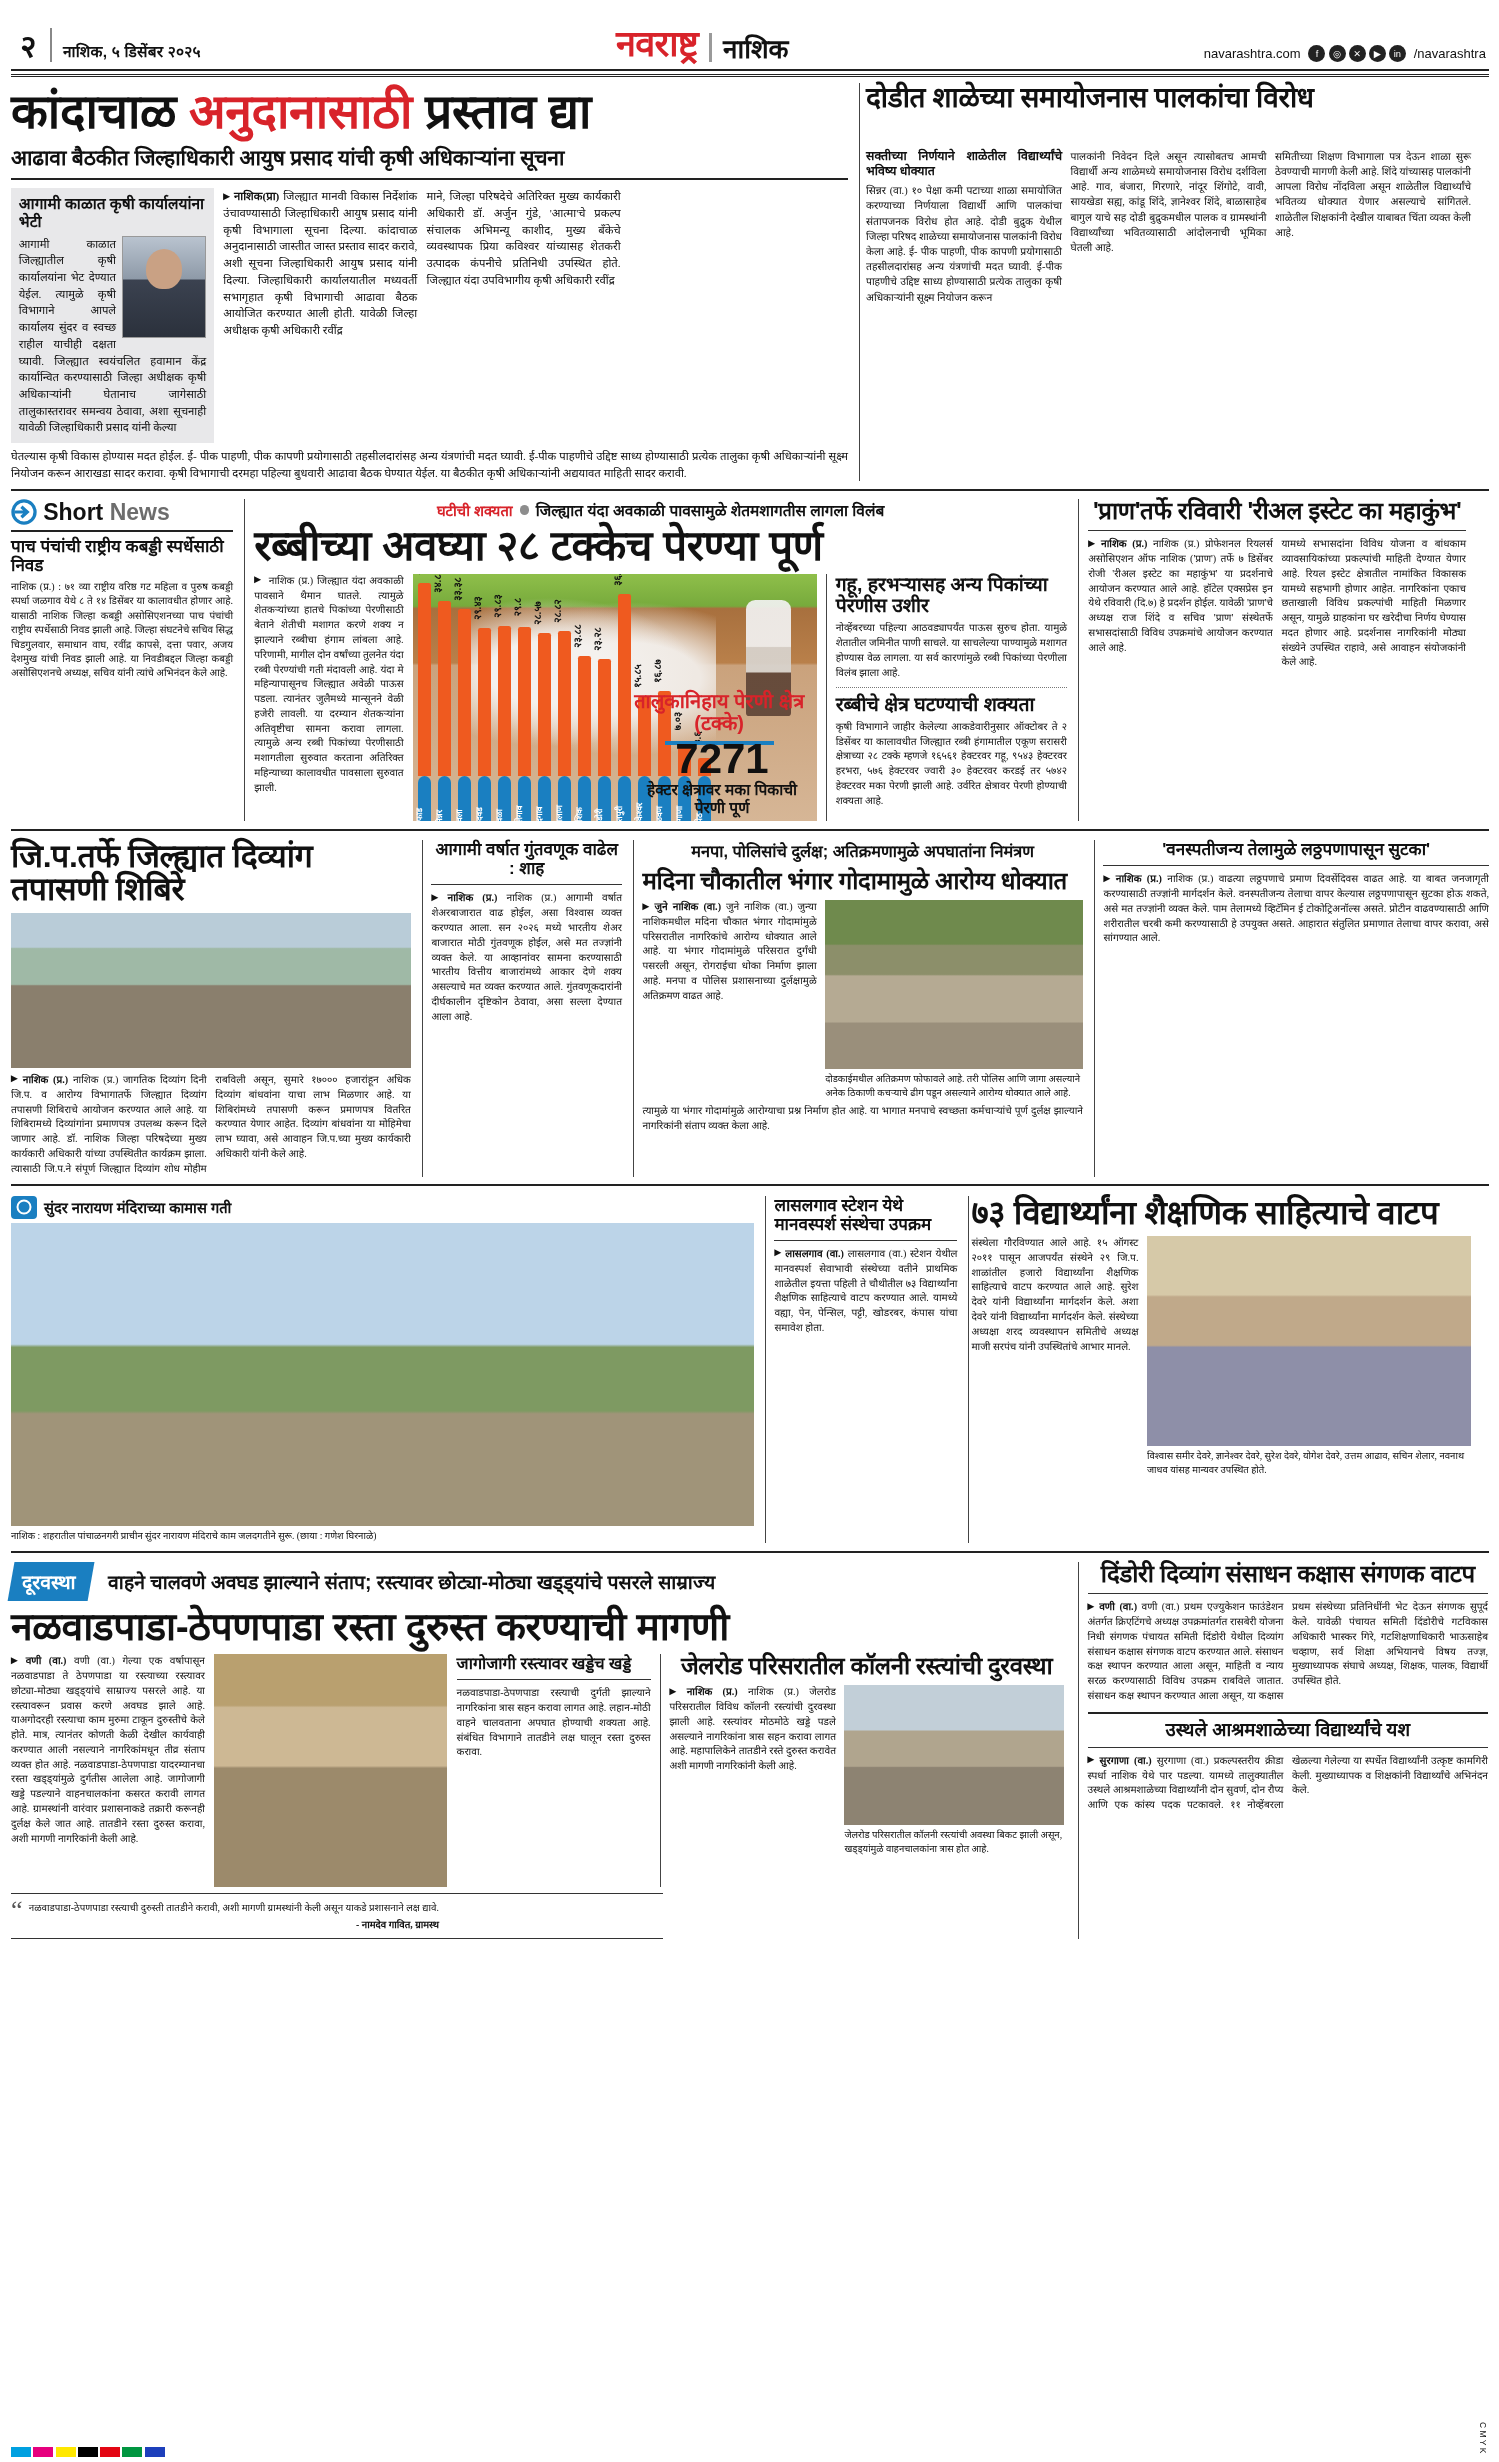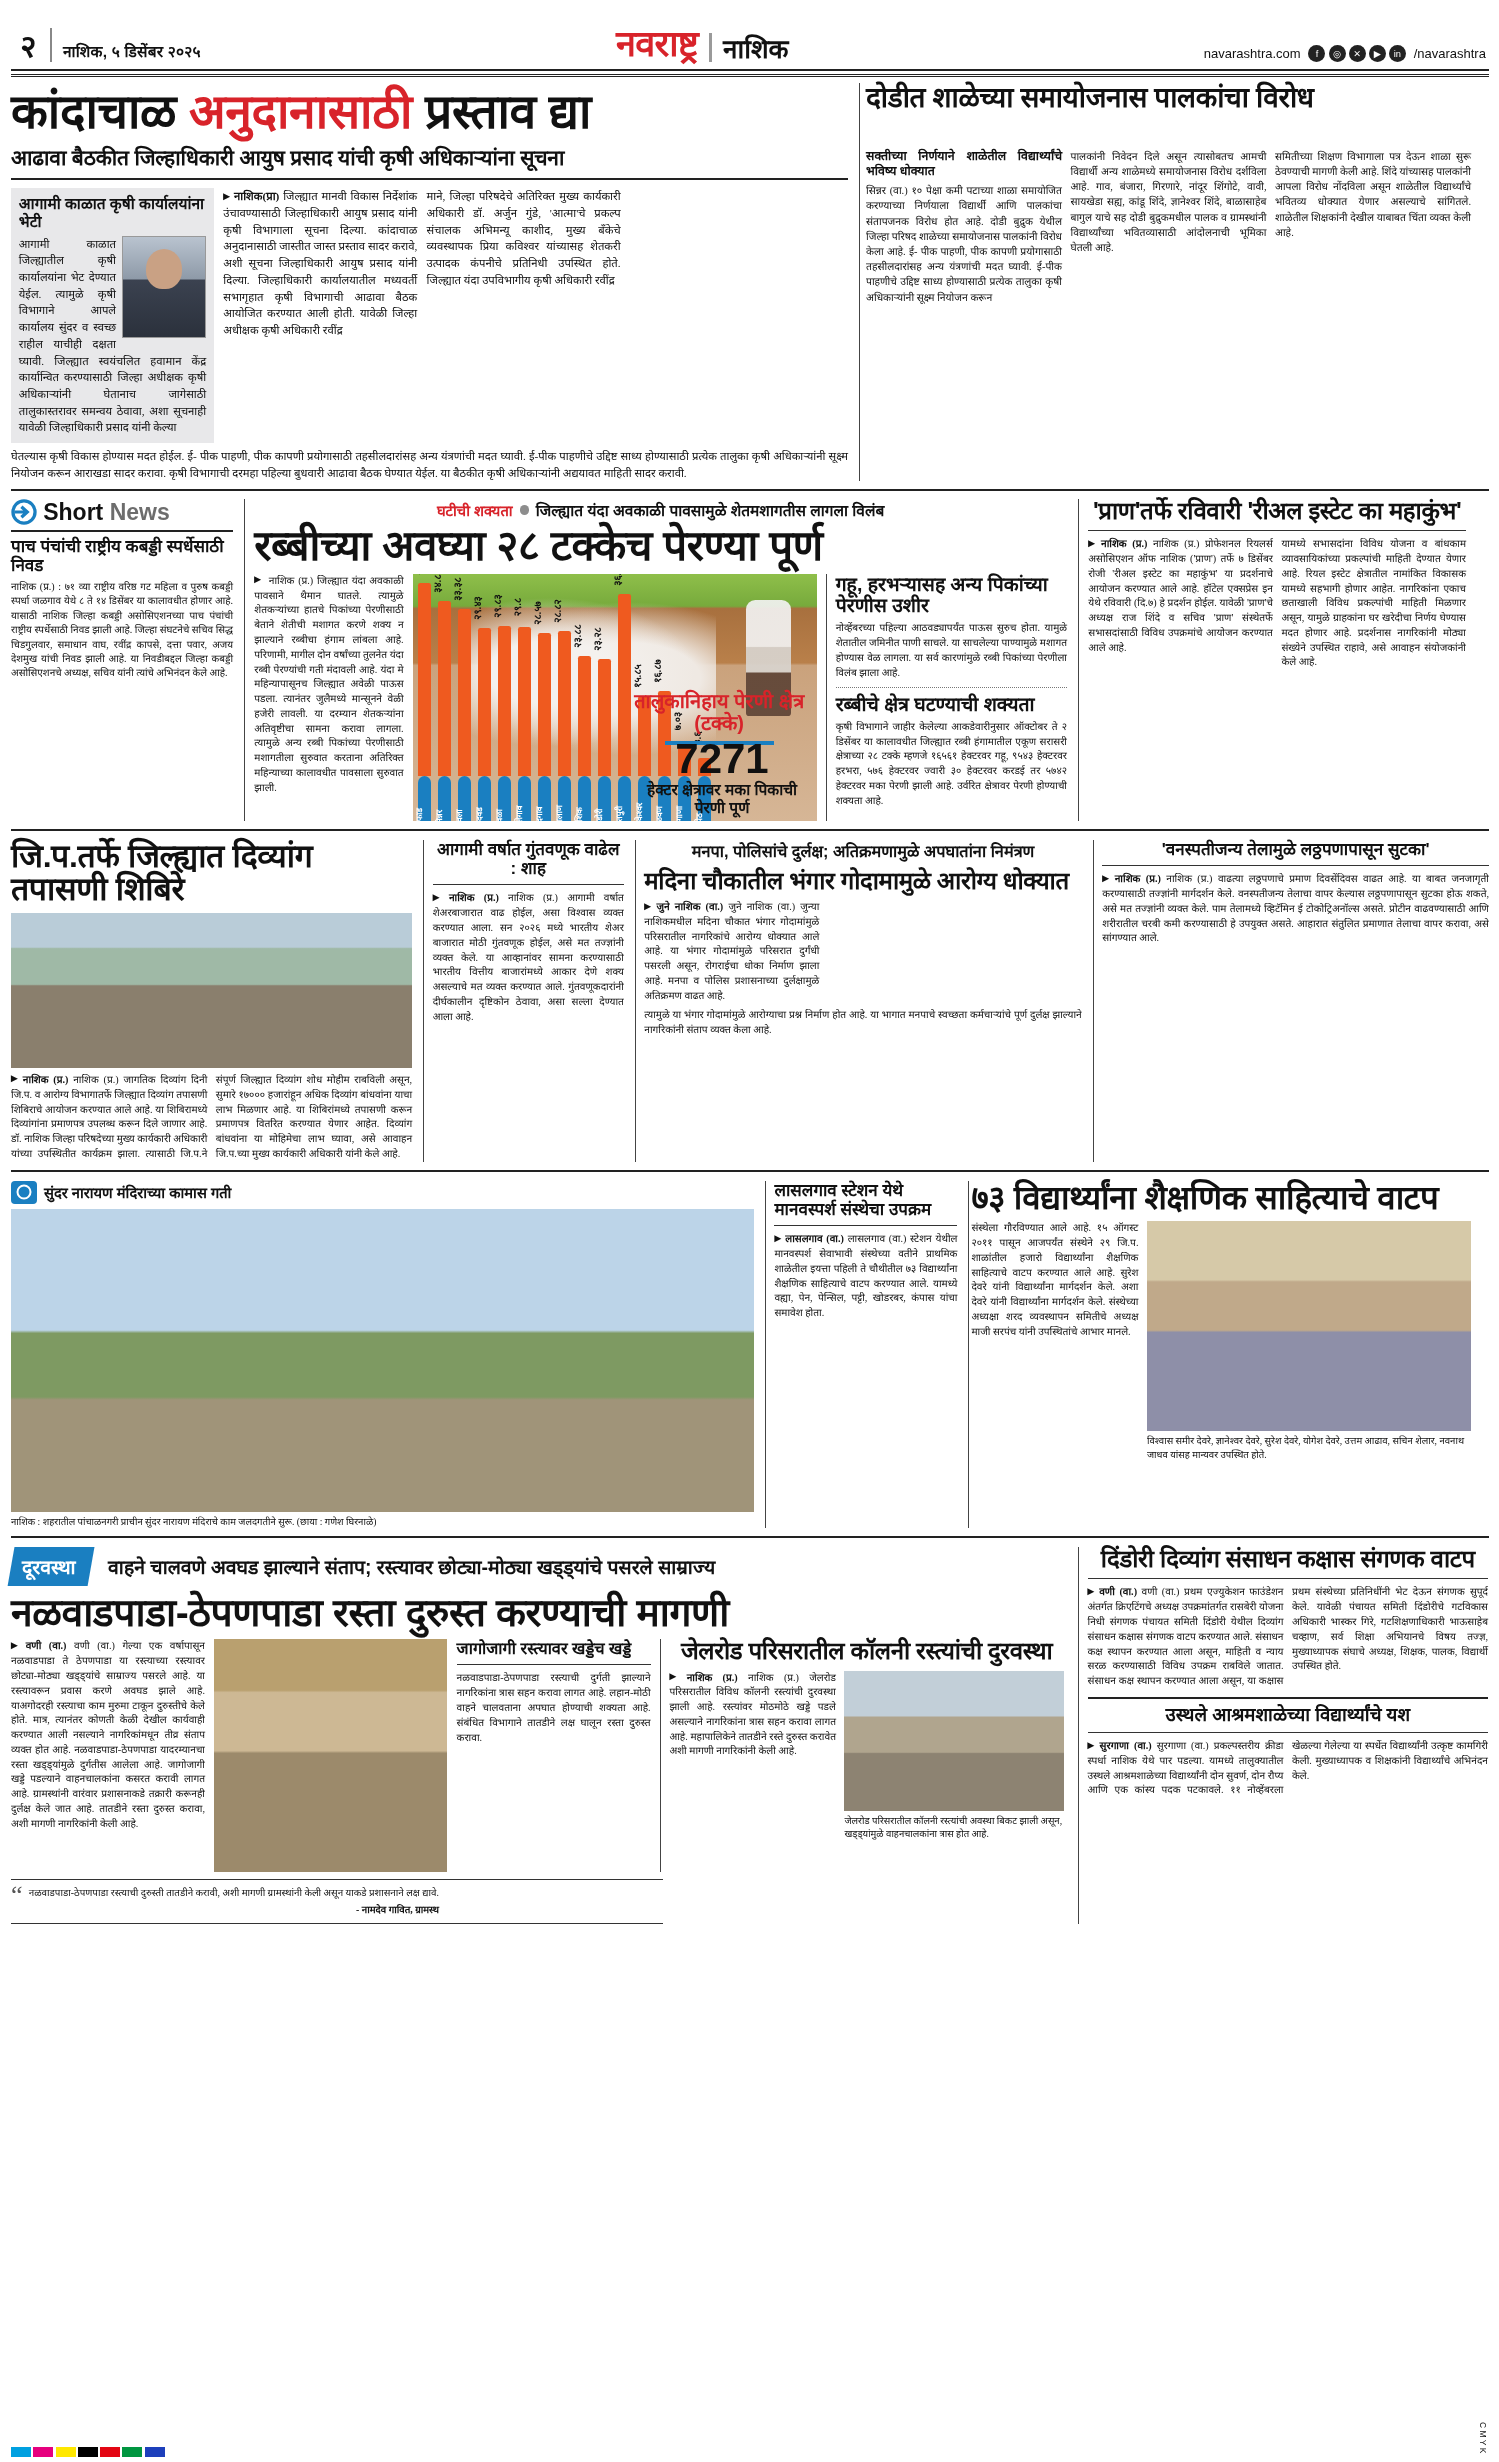--- a/index.html
+++ b/index.html
@@ -462,20 +462,24 @@
       </div>
     </div>
 
     <div class="b3c">
       <div class="kicker" style="font-size:16.3px;text-align:center;margin-bottom:7px">मनपा, पोलिसांचे दुर्लक्ष; अतिक्रमणामुळे अपघातांना निमंत्रण</div>
       <h1 class="hl h-md">मदिना चौकातील भंगार गोदामामुळे आरोग्य धोक्यात</h1>
       <div style="display:flex;gap:8.5px;margin-top:6.2px">
         <div class="sm" style="width:175px">
           <span class="dateline tri">जुने नाशिक (वा.)</span>
           <span>जुने नाशिक (वा.) जुन्या नाशिकमधील मदिना चौकात भंगार गोदामांमुळे परिसरातील नागरिकांचे आरोग्य धोक्यात आले आहे. या भंगार गोदामांमुळे परिसरात दुर्गंधी पसरली असून, रोगराईचा धोका निर्माण झाला आहे. मनपा व पोलिस प्रशासनाच्या दुर्लक्षामुळे अतिक्रमण वाढत आहे.</span>
+        </div>
+        <div style="width:259px">
+          <div class="photo ph-garbage" style="height:169px"></div>
+          <div class="cap-txt">दोडकाईमधील अतिक्रमण फोफावले आहे. तरी पोलिस आणि जागा असल्याने अनेक ठिकाणी कचऱ्याचे ढीग पडून असल्याने आरोग्य धोक्यात आले आहे.</div>
         </div>
       </div>
       <div class="sm" style="margin-top:4.7px">
         <span>त्यामुळे या भंगार गोदामांमुळे आरोग्याचा प्रश्न निर्माण होत आहे. या भागात मनपाचे स्वच्छता कर्मचाऱ्यांचे पूर्ण दुर्लक्ष झाल्याने नागरिकांनी संताप व्यक्त केला आहे.</span>
       </div>
     </div>
 
     <div class="b3d">
       <div class="kicker" style="font-size:17px;line-height:1.12;text-align:center">'वनस्पतीजन्य तेलामुळे लठ्ठपणापासून सुटका'</div>
       <div class="hr-solid"></div>

